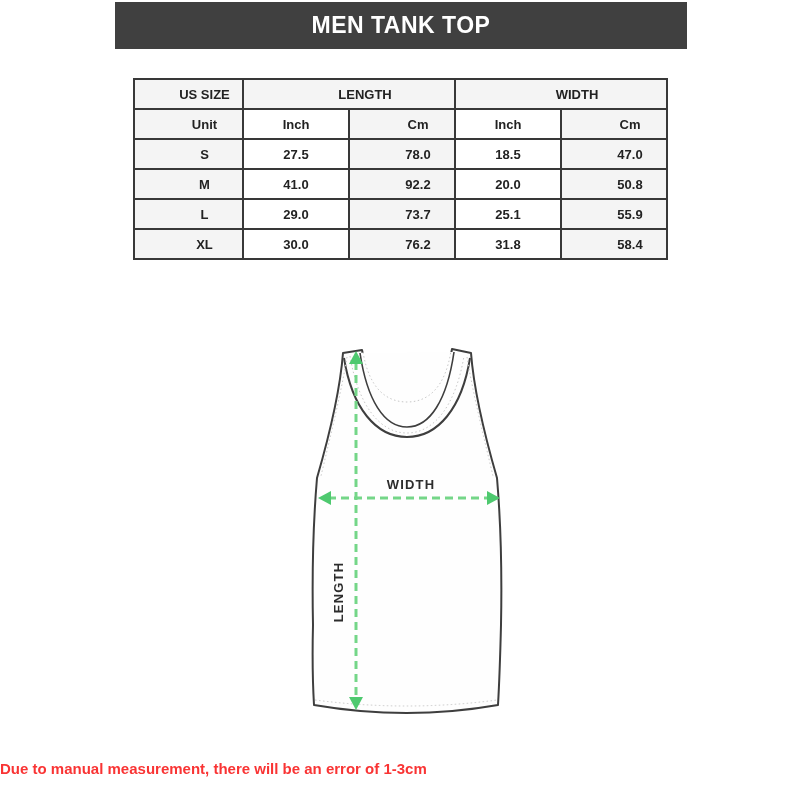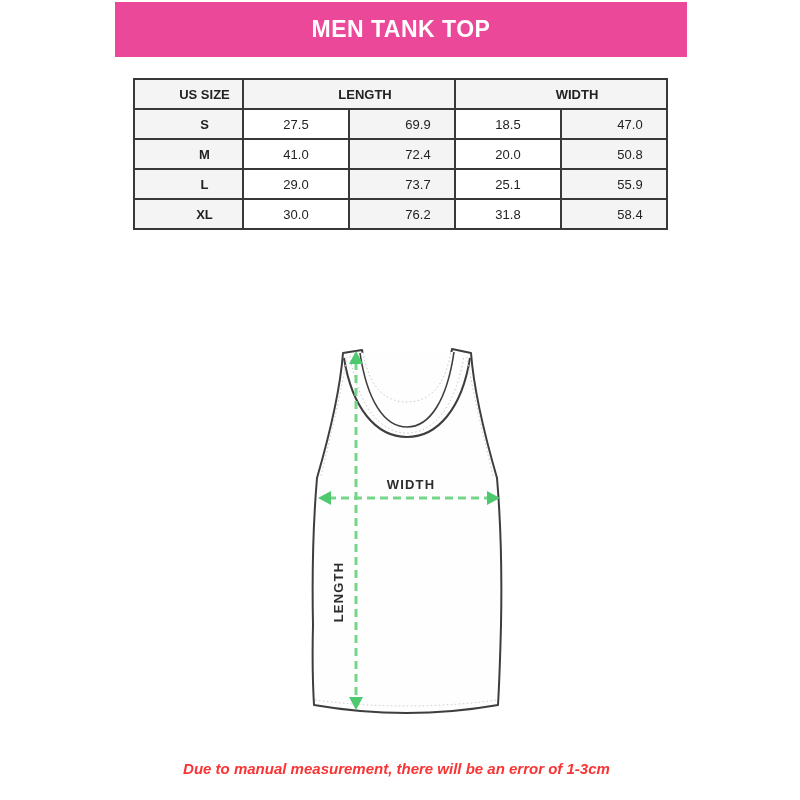--- a/index.html
+++ b/index.html
@@ -1,42 +1,42 @@
 <!DOCTYPE html>
 <html><head>
 <meta charset="utf-8">
 <style>
   html,body{margin:0;padding:0;}
   body{
     width:800px;height:800px;position:relative;background:#ffffff;
     font-family:"Liberation Sans", sans-serif;overflow:hidden;
   }
   .banner{
-    position:absolute;left:115px;top:2px;width:572px;height:55px;
-    background:#ec4899;display:flex;align-items:center;justify-content:center;
+    position:absolute;left:115px;top:2px;width:572px;height:47px;
+    background:#404040;display:flex;align-items:center;justify-content:center;
   }
   .banner h1{
     margin:0;color:#ffffff;font-size:23px;font-weight:700;letter-spacing:.5px;
   }
   table.size-chart{
     position:absolute;left:133px;top:78px;width:535px;
     border-collapse:collapse;table-layout:fixed;
   }
   table.size-chart th, table.size-chart td{
     border:2px solid #383838;height:28px;text-align:center;vertical-align:middle;
     font-size:13px;color:#222222;background:#ffffff;padding:0;
   }
   table.size-chart th{font-weight:700;}
   table.size-chart td.size-cell{font-weight:700;}
   table.size-chart .g{background:#f4f4f4;padding-left:32px;}
-  td.val{font-weight:400;color:#2a2a2a;}
+  td.val{font-weight:700;color:#2a2a2a;}
   .tank-wrap{position:absolute;left:280px;top:330px;width:240px;height:400px;}
   .footer-note{
-    position:absolute;left:0;top:760px;width:793px;text-align:center;
-    font-size:15px;font-weight:700;color:#F93434;font-style:italic;
+    position:absolute;left:0;top:760px;width:793px;text-align:left;
+    font-size:15px;font-weight:700;color:#F93434;
   }
   svg text.dim-label{
     font-family:"Liberation Sans", sans-serif;font-size:13px;font-weight:700;
     fill:#2d2d2d;letter-spacing:1.2px;
   }
 </style>
 </head>
 <body>
 
 <div class="banner">
@@ -51,30 +51,37 @@
     <col style="width:106px">
       <col style="width:106px">
   </colgroup>
   <tbody>
       <tr>
     <th class="g">US SIZE</th>
     <th class="g" colspan="2">LENGTH</th>
     <th class="g" colspan="2">WIDTH</th>
   </tr>
   <tr>
+    <th class="g">Unit</th>
+    <th>Inch</th>
+    <th class="g">Cm</th>
+    <th>Inch</th>
+    <th class="g">Cm</th>
+  </tr>
+  <tr>
     <td class="g size-cell">S</td>
     <td class="val">27.5</td>
-    <td class="g val">69.9</td>
+    <td class="g val">78.0</td>
     <td class="val">18.5</td>
     <td class="g val">47.0</td>
   </tr>
   <tr>
     <td class="g size-cell">M</td>
     <td class="val">41.0</td>
-    <td class="g val">72.4</td>
+    <td class="g val">92.2</td>
     <td class="val">20.0</td>
     <td class="g val">50.8</td>
   </tr>
   <tr>
     <td class="g size-cell">L</td>
     <td class="val">29.0</td>
     <td class="g val">73.7</td>
     <td class="val">25.1</td>
     <td class="g val">55.9</td>
   </tr>

